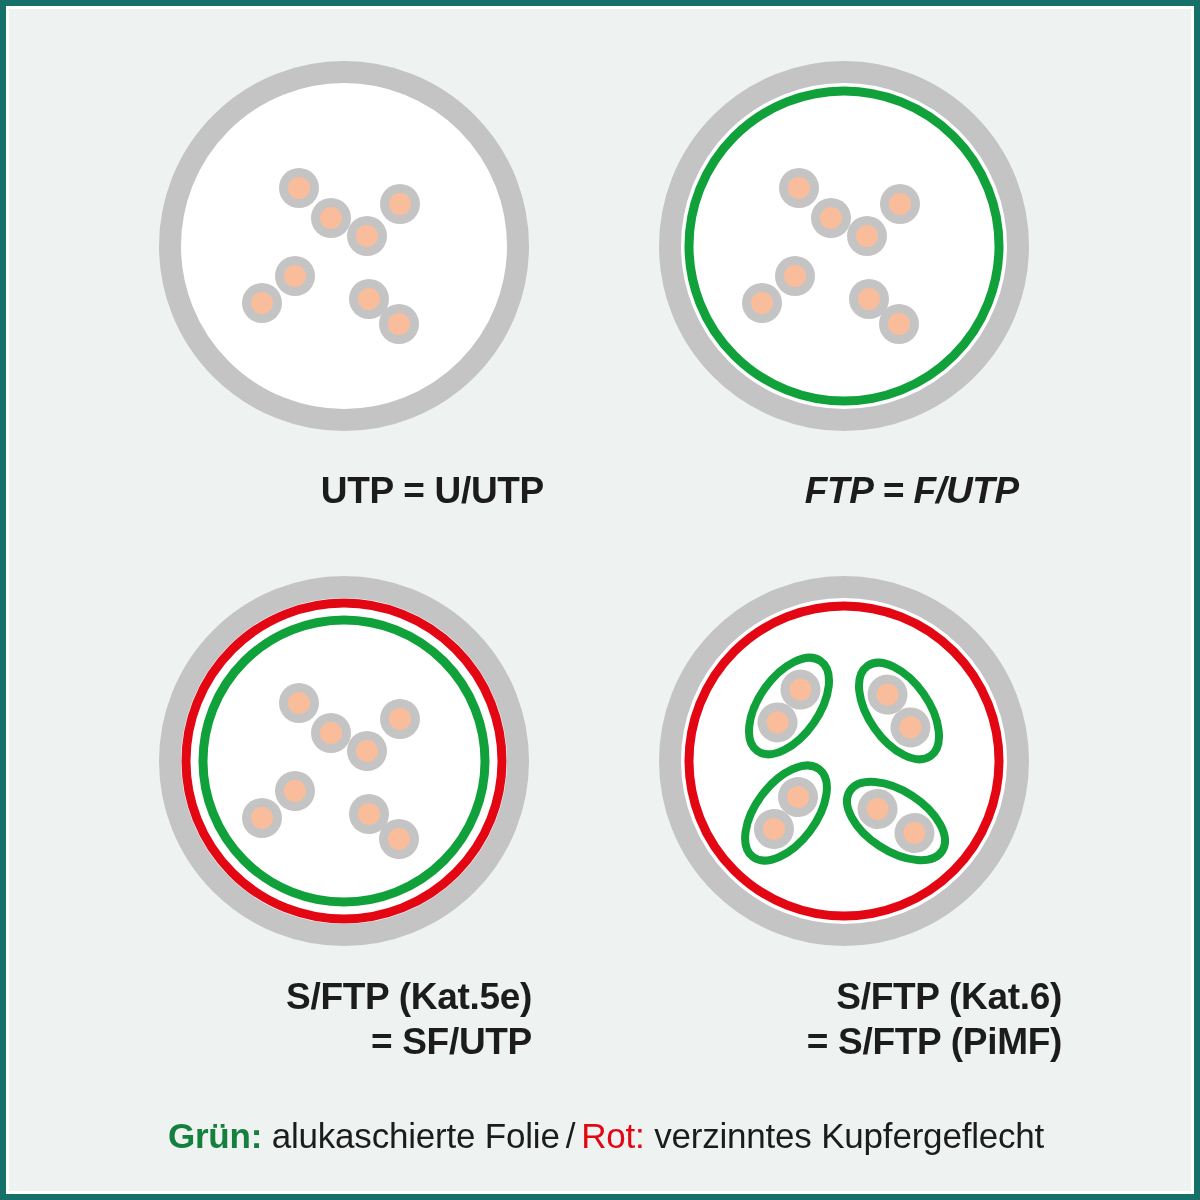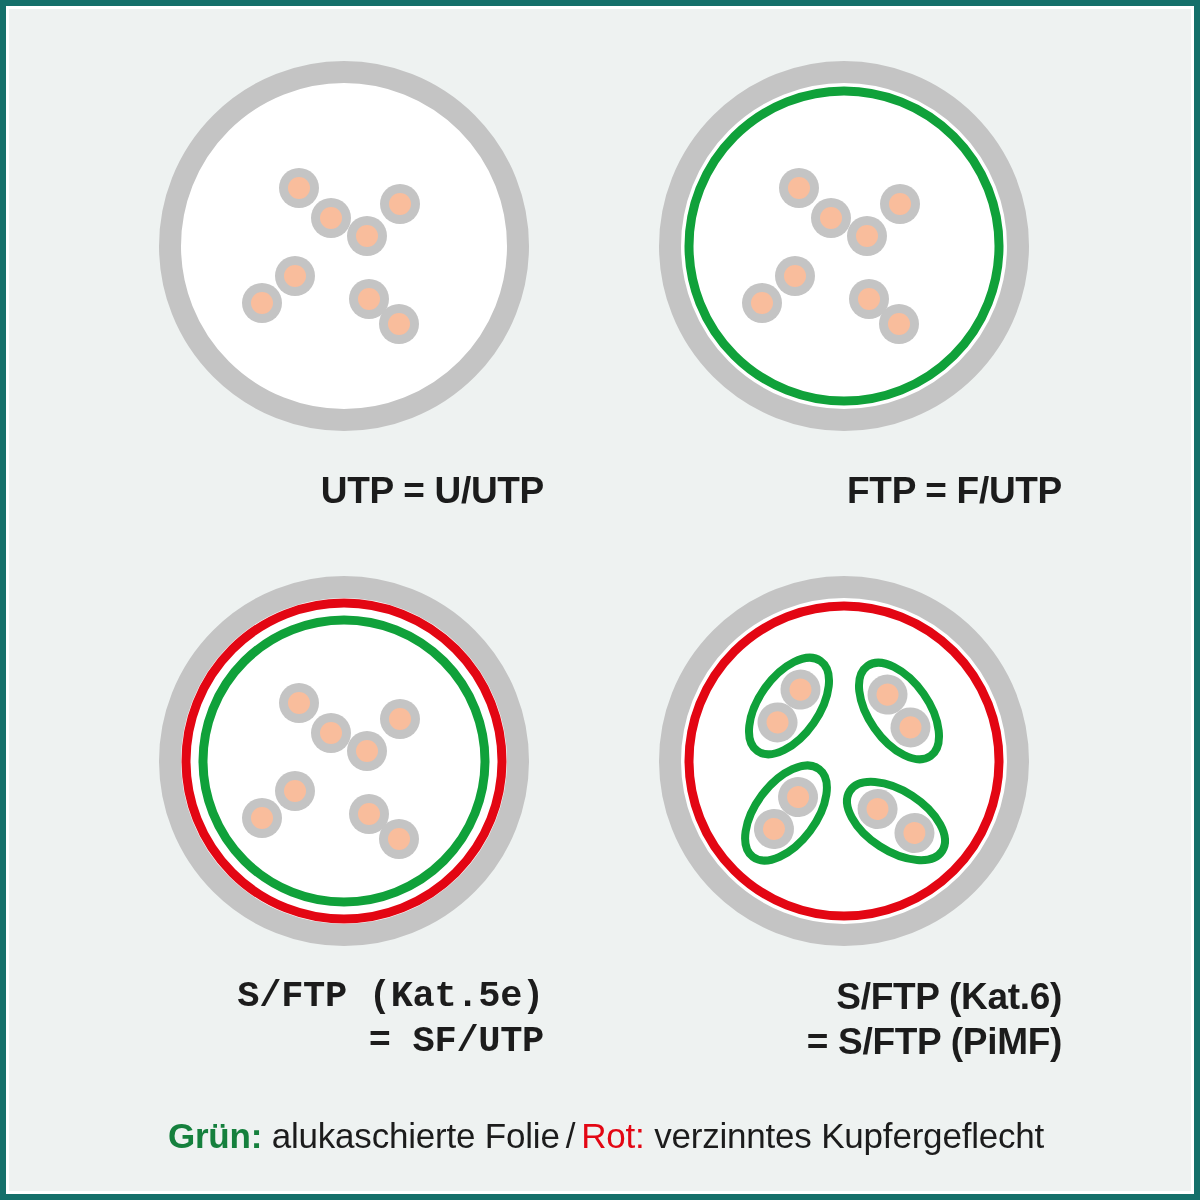--- a/index.html
+++ b/index.html
@@ -28,22 +28,22 @@
     position:absolute;
     text-align:right;
     color:#1c1c1c;
     font-weight:bold;
     font-size:37px;
     line-height:45px;
     letter-spacing:-0.3px;
     white-space:pre-line;
   }
   #cap-utp{left:138px;top:462px;width:400px;}
-  #cap-ftp{left:656px;top:462px;width:400px;}
-  #cap-sftp5{left:138px;top:968px;width:400px;font-family:Liberation Mono, monospace;}
+  #cap-ftp{left:613px;top:462px;width:400px;font-style:italic;}
+  #cap-sftp5{left:126px;top:968px;width:400px;}
   #cap-sftp6{left:656px;top:968px;width:400px;}
   #legend{
     position:absolute;
     left:0;top:1110px;width:1200px;
     text-align:center;
     font-size:35px;
     color:#1c1c1c;
     letter-spacing:-0.2px;
   }
   #legend .gr{color:#15803d;font-weight:bold;}

